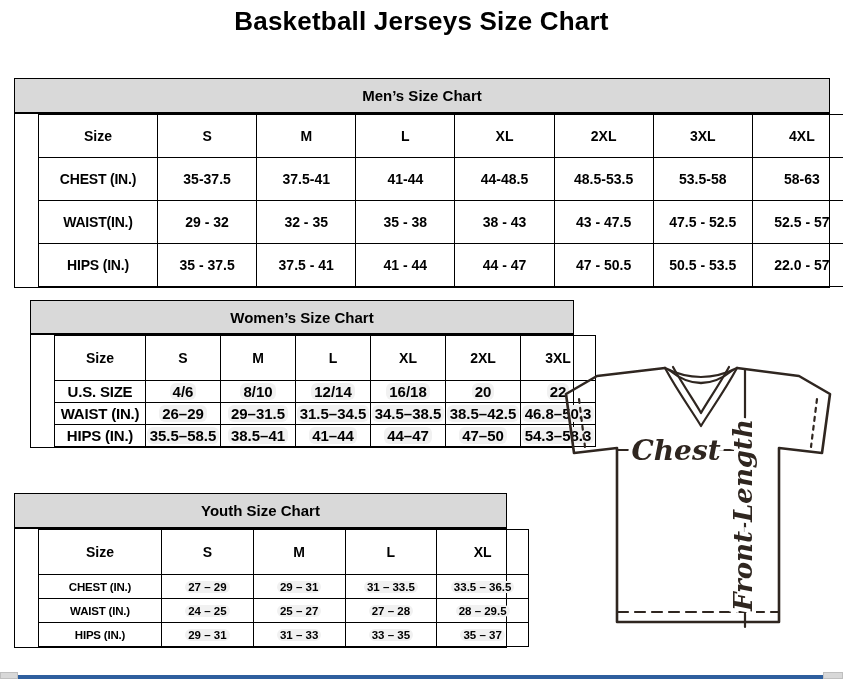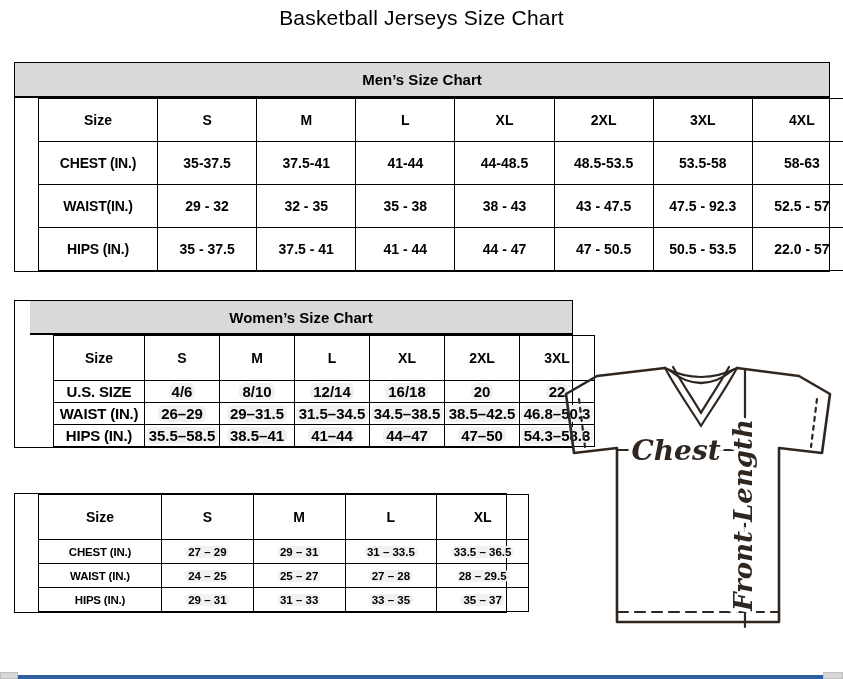--- a/index.html
+++ b/index.html
@@ -2,36 +2,36 @@
 <html><head>
 <meta charset="utf-8">
 <style>
   html,body{margin:0;padding:0;background:#ffffff;}
   .stage{
     position:relative;width:843px;height:679px;background:#ffffff;
     font-family:"Liberation Sans",sans-serif;color:#000;overflow:hidden;
   }
   .page-title{
     position:absolute;top:6px;left:0;width:100%;text-align:center;
-    font-size:21px;font-weight:normal;letter-spacing:.2px;
+    font-size:26px;font-weight:bold;letter-spacing:.2px;
   }
   .chart{position:absolute;border:1px solid #000;background:#fff;}
   .chart-title{
     background:#d9d9d9;border-bottom:2px solid #000;text-align:center;
     font-weight:bold;font-size:15px;display:flex;align-items:center;justify-content:center;
   }
   table{width:100%;border-collapse:collapse;table-layout:fixed;margin-left:23px;}
   th,td{border:1.5px solid #000;text-align:center;font-weight:bold;padding:0;}
   
-  .mens{left:14px;top:62px;width:814px;}
+  .mens{left:14px;top:78px;width:814px;}
   .mens .chart-title{height:33px;}
   .mens th,.mens td{height:42px;font-size:14px;}
   .mens .label-col{width:118px;}
   
-  .womens{left:14px;top:300px;width:542px;padding-left:15px;}
+  .womens{left:30px;top:300px;width:542px;}
   .womens .chart-title{height:32px;}
   .womens thead th{height:44px;font-size:14px;}
   .womens tbody th,.womens tbody td{height:21px;font-size:15px;}
   .womens .label-col{width:90px;}
   
   .youth{left:14px;top:493px;width:491px;}
   .youth .chart-title{height:33px;}
   .youth thead th{height:44px;font-size:14px;}
   .youth tbody th,.youth tbody td{height:23px;font-size:11.5px;}
   .youth .label-col{width:122px;}
@@ -88,21 +88,21 @@
             <td>53.5-58</td>
             <td>58-63</td>
           </tr>
           <tr>
             <th class="label-col row-label">WAIST(IN.)</th>
             <td>29 - 32</td>
             <td>32 - 35</td>
             <td>35 - 38</td>
             <td>38 - 43</td>
             <td>43 - 47.5</td>
-            <td>47.5 - 92.3</td>
+            <td>47.5 - 52.5</td>
             <td>52.5 - 57</td>
           </tr>
           <tr>
             <th class="label-col row-label">HIPS (IN.)</th>
             <td>35 - 37.5</td>
             <td>37.5 - 41</td>
             <td>41 - 44</td>
             <td>44 - 47</td>
             <td>47 - 50.5</td>
             <td>50.5 - 53.5</td>
@@ -152,20 +152,21 @@
             <td><span class="hl">41–44</span></td>
             <td><span class="hl">44–47</span></td>
             <td><span class="hl">47–50</span></td>
             <td><span class="hl">54.3–58.3</span></td>
           </tr>
         </tbody>
       </table>
   </div>
 
   <div class="chart youth">
+    <div class="chart-title">Youth Size Chart</div>
     <table>
         <thead>
           <tr>
             <th class="label-col">Size</th>
             <th>S</th>
             <th>M</th>
             <th>L</th>
             <th>XL</th>
           </tr>
         </thead>

